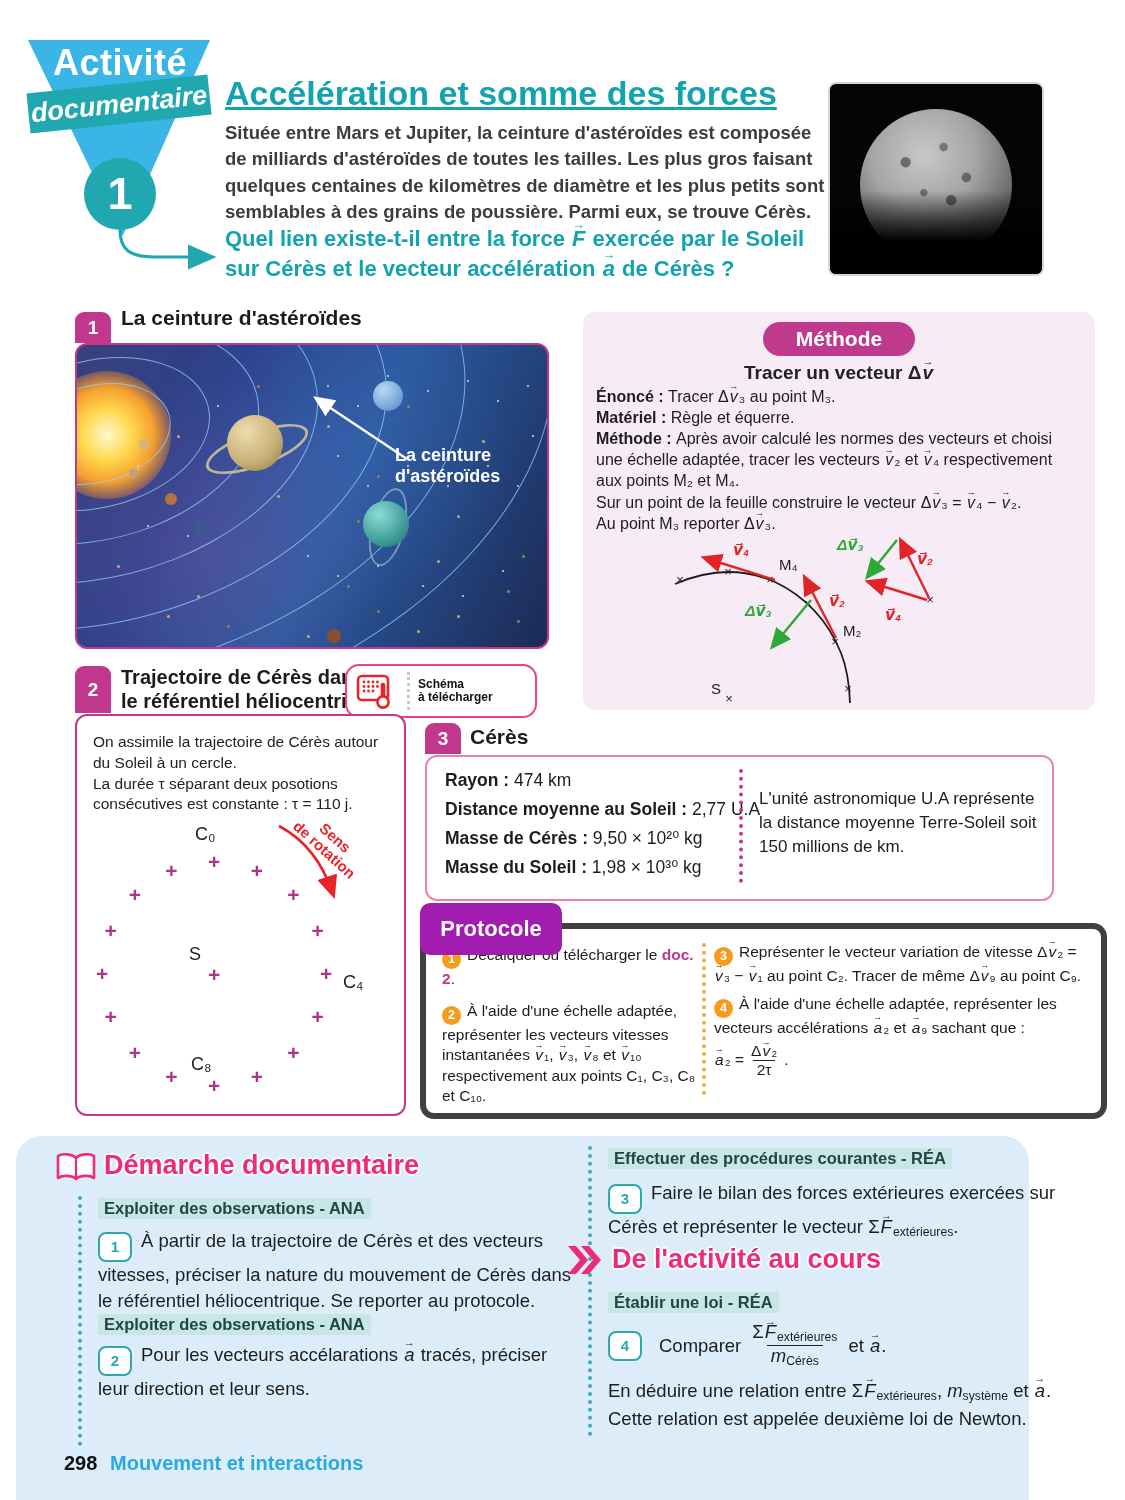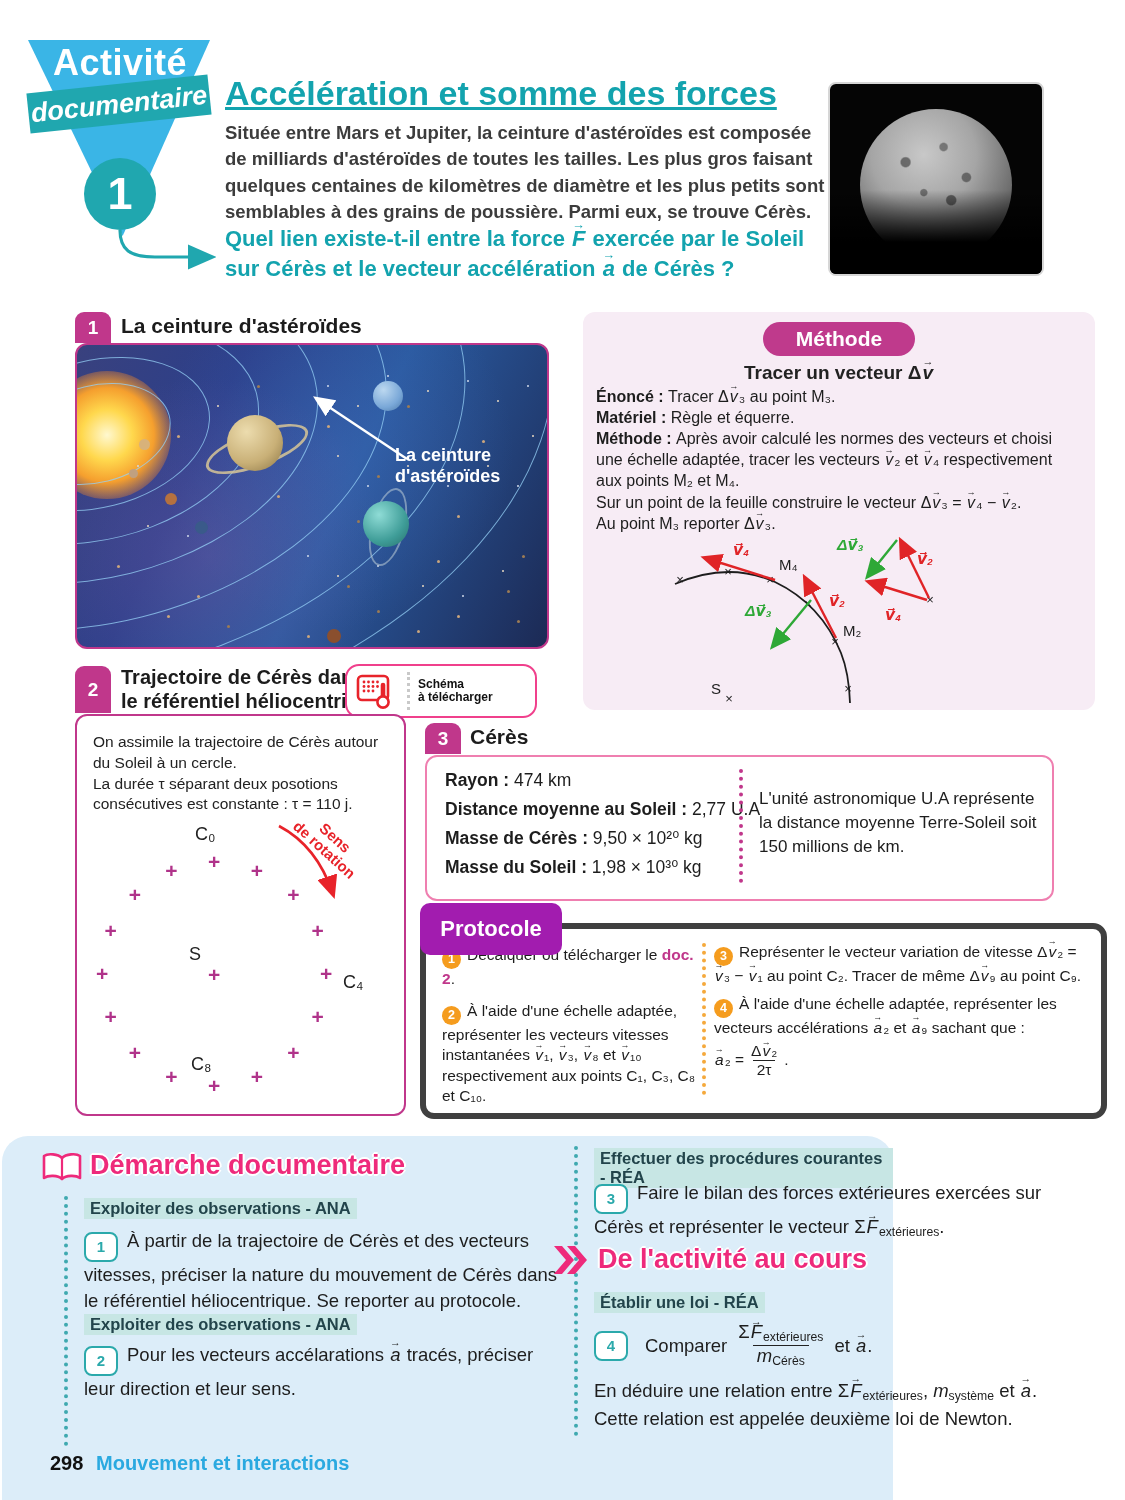--- a/index.html
+++ b/index.html
@@ -113,21 +113,21 @@
   .proto-div{position:absolute;left:276px;top:14px;height:152px;border-left:4px dotted #f5a93c;}
   .step{margin-bottom:12px;}
   .step-num{display:inline-flex;width:19px;height:19px;border-radius:50%;background:#f59c1e;color:#fff;
             font-size:12.5px;font-weight:800;align-items:center;justify-content:center;
             margin-right:6px;vertical-align:-3px;}
   .frac{display:inline-flex;flex-direction:column;align-items:center;line-height:1.12;vertical-align:middle;margin:0 3px;}
   .frac-den{border-top:1.6px solid #222;padding:0 4px;}
   .formula-row{display:flex;align-items:center;gap:4px;margin-top:4px;}
 
   
-  .blue-panel{left:2px;top:1136px;width:891px;height:364px;background:#dcedf9;border-radius:26px 26px 0 0;}
+  .blue-panel{left:16px;top:1136px;width:1013px;height:364px;background:#dcedf9;border-radius:26px 26px 0 0;}
   .big-heading{font-size:27px;font-weight:800;color:#ee2a7b;
                text-shadow:2px 0 #fff,-2px 0 #fff,0 2px #fff,0 -2px #fff,1px 1px #fff,-1px -1px #fff;}
   .dotline{border-left:4px dotted #3fa9b0;width:0;}
   .tag{display:inline-block;background:#c7e6e4;color:#22444b;font-weight:700;font-size:16.5px;padding:1px 6px;}
   .q-num{display:inline-flex;width:30px;height:26px;border:2px solid #2ba9ab;border-radius:8px;background:#fff;
          color:#2ba9ab;font-size:15px;font-weight:800;align-items:center;justify-content:center;
          margin-right:9px;vertical-align:-5px;}
   .q-text{font-size:18.5px;line-height:1.38;color:#1d1d1d;}
   .q4-row{display:flex;align-items:center;gap:8px;font-size:18.5px;color:#1d1d1d;}
   .footer-page{font-size:20px;font-weight:800;color:#111;}
@@ -154,21 +154,21 @@
   <h1 class="abs page-title" style="margin:0;text-decoration:underline;">Accélération et somme des forces</h1>
   <p class="abs intro" style="margin:0;">Située entre Mars et Jupiter, la ceinture d'astéroïdes est composée de milliards d'astéroïdes de toutes les tailles. Les plus gros faisant quelques centaines de kilomètres de diamètre et les plus petits sont semblables à des grains de poussière. Parmi eux, se trouve Cérès.</p>
   <p class="abs question" style="margin:0;"><span>Quel lien existe-t-il entre la force </span><span class="vec">F</span><span> exercée par le Soleil sur Cérès et le vecteur accélération </span><span class="vec">a</span><span> de Cérès ?</span></p>
 
   <div class="abs ceres-photo">
     <div class="ceres-dome"></div>
     <div class="ceres-shadow"></div>
   </div>
 
   <div class="abs doc-badge" style="left:75px;top:312px;height:31px;">1</div>
-  <div class="abs doc-title" style="left:121px;top:314px;">La ceinture d'astéroïdes</div>
+  <div class="abs doc-title" style="left:121px;top:306px;">La ceinture d'astéroïdes</div>
   <div class="abs space">
     <div class="sun"></div>
     <div class="orbit" style="left:-57px;top:40px;width:150px;height:96px;"></div>
     <div class="orbit" style="left:-97px;top:15px;width:230px;height:146px;"></div>
     <div class="orbit" style="left:-147px;top:-17px;width:330px;height:210px;"></div>
     <div class="orbit" style="left:-207px;top:-55px;width:450px;height:286px;"></div>
     <div class="orbit" style="left:-277px;top:-100px;width:590px;height:376px;"></div>
     <div class="orbit" style="left:-357px;top:-151px;width:750px;height:478px;"></div>
     <div class="orbit" style="left:-447px;top:-209px;width:930px;height:594px;"></div>
     <div class="specks1"></div>

